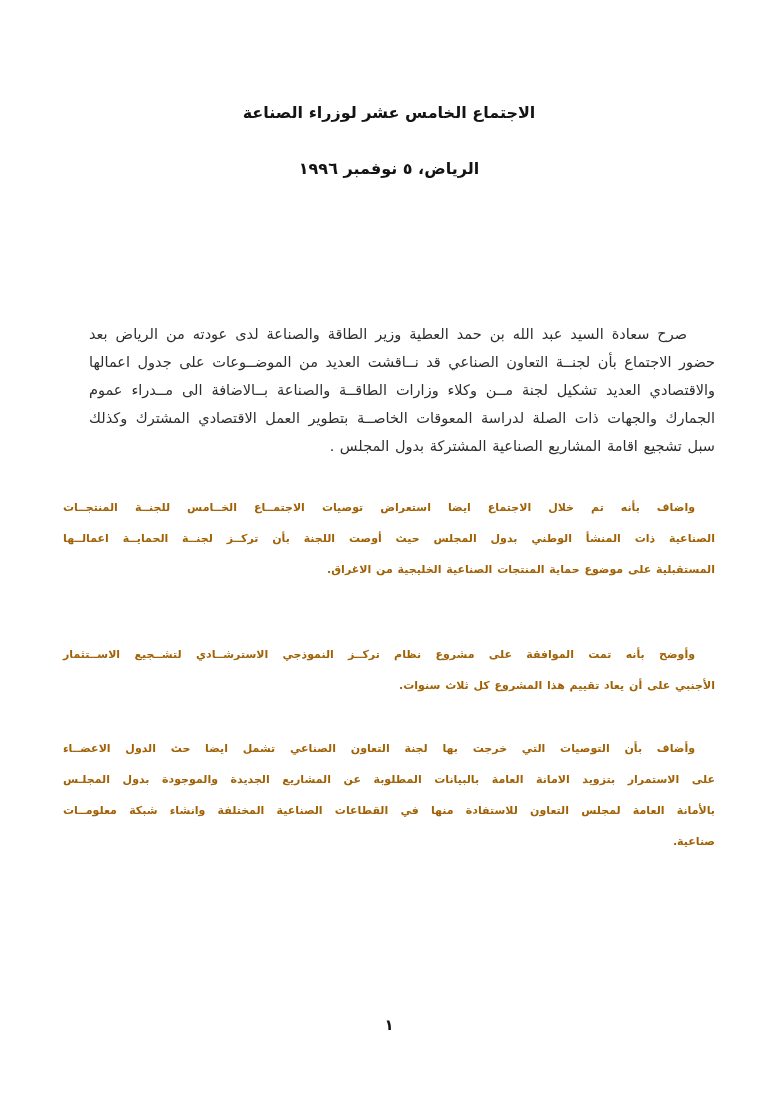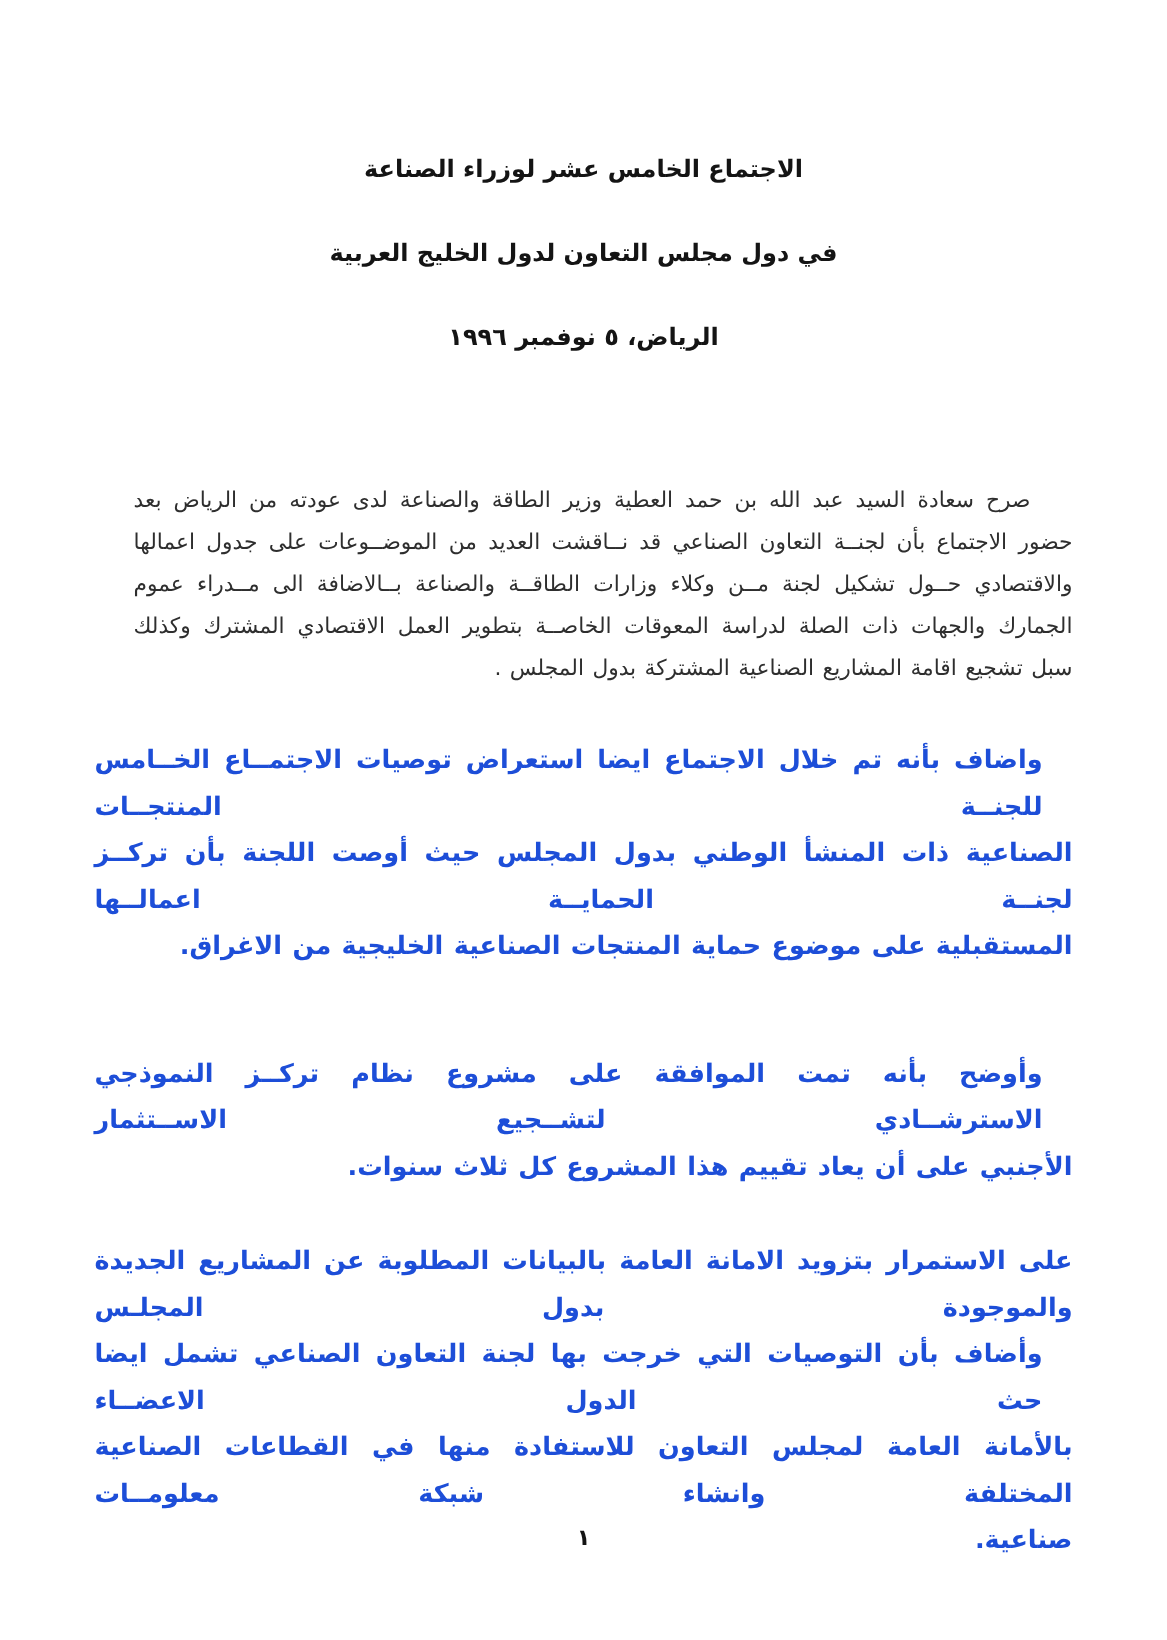--- a/index.html
+++ b/index.html
@@ -59,23 +59,23 @@
     font-size: 14.5px;
     font-weight: normal;
     color: #2e2e2e;
     margin-left: 26px;            
     margin-bottom: 32px;
   }
   .paragraph.naskh .line { line-height: 28px; }
   .paragraph.naskh .line.first { padding-right: 28px; }
   
   .paragraph.bold {
-    font-size: 17px;
+    font-size: 11px;
     font-weight: bold;
-    color: #1d4ed8;
+    color: #a16207;
   }
   .paragraph.bold .line { line-height: 31px; }
   .paragraph.bold:nth-child(2) { margin-bottom: 54px; }
   .paragraph.bold:nth-child(3) { margin-bottom: 32px; }
   
   .page-number {
     position: absolute;
     top: 1016px;
     left: 0;
     right: 0;
@@ -85,44 +85,43 @@
     color: #141414;
   }
 </style>
 </head>
 <body>
 
 <div class="page">
 
   <div class="header">
     <div class="title-line">الاجتماع الخامس عشر لوزراء الصناعة</div>
-    <div class="title-line">في دول مجلس التعاون لدول الخليج العربية</div>
     <div class="title-line">الرياض، ٥ نوفمبر ١٩٩٦</div>
   </div>
 
   <div class="content">
       <div class="paragraph naskh">
         <div class="line first">صرح سعادة السيد عبد الله بن حمد العطية وزير الطاقة والصناعة لدى عودته من الرياض بعد</div>
         <div class="line">حضور الاجتماع بأن لجنــة التعاون الصناعي قد نــاقشت العديد من الموضــوعات على جدول اعمالها</div>
-        <div class="line">والاقتصادي حــول تشكيل لجنة مــن وكلاء وزارات الطاقــة والصناعة بــالاضافة الى مــدراء عموم</div>
+        <div class="line">والاقتصادي العديد تشكيل لجنة مــن وكلاء وزارات الطاقــة والصناعة بــالاضافة الى مــدراء عموم</div>
         <div class="line">الجمارك والجهات ذات الصلة لدراسة المعوقات الخاصــة بتطوير العمل الاقتصادي المشترك وكذلك</div>
         <div class="line last">سبل تشجيع اقامة المشاريع الصناعية المشتركة بدول المجلس .</div>
       </div>
       <div class="paragraph bold">
         <div class="line first">واضاف بأنه تم خلال الاجتماع ايضا استعراض توصيات الاجتمــاع الخــامس للجنــة المنتجــات</div>
         <div class="line">الصناعية ذات المنشأ الوطني بدول المجلس حيث أوصت اللجنة بأن تركــز لجنــة الحمايــة اعمالــها</div>
         <div class="line last">المستقبلية على موضوع حماية المنتجات الصناعية الخليجية من الاغراق.</div>
       </div>
       <div class="paragraph bold">
         <div class="line first">وأوضح بأنه تمت الموافقة على مشروع نظام تركــز النموذجي الاسترشــادي لتشــجيع الاســتثمار</div>
         <div class="line last">الأجنبي على أن يعاد تقييم هذا المشروع كل ثلاث سنوات.</div>
       </div>
       <div class="paragraph bold">
+        <div class="line first">وأضاف بأن التوصيات التي خرجت بها لجنة التعاون الصناعي تشمل ايضا حث الدول الاعضــاء</div>
         <div class="line">على الاستمرار بتزويد الامانة العامة بالبيانات المطلوبة عن المشاريع الجديدة والموجودة بدول المجلـس</div>
-        <div class="line first">وأضاف بأن التوصيات التي خرجت بها لجنة التعاون الصناعي تشمل ايضا حث الدول الاعضــاء</div>
         <div class="line">بالأمانة العامة لمجلس التعاون للاستفادة منها في القطاعات الصناعية المختلفة وانشاء شبكة معلومــات</div>
         <div class="line last">صناعية.</div>
       </div>
     </div>
 
   <div class="page-number">١</div>
 
 </div>
 
 </body></html>

